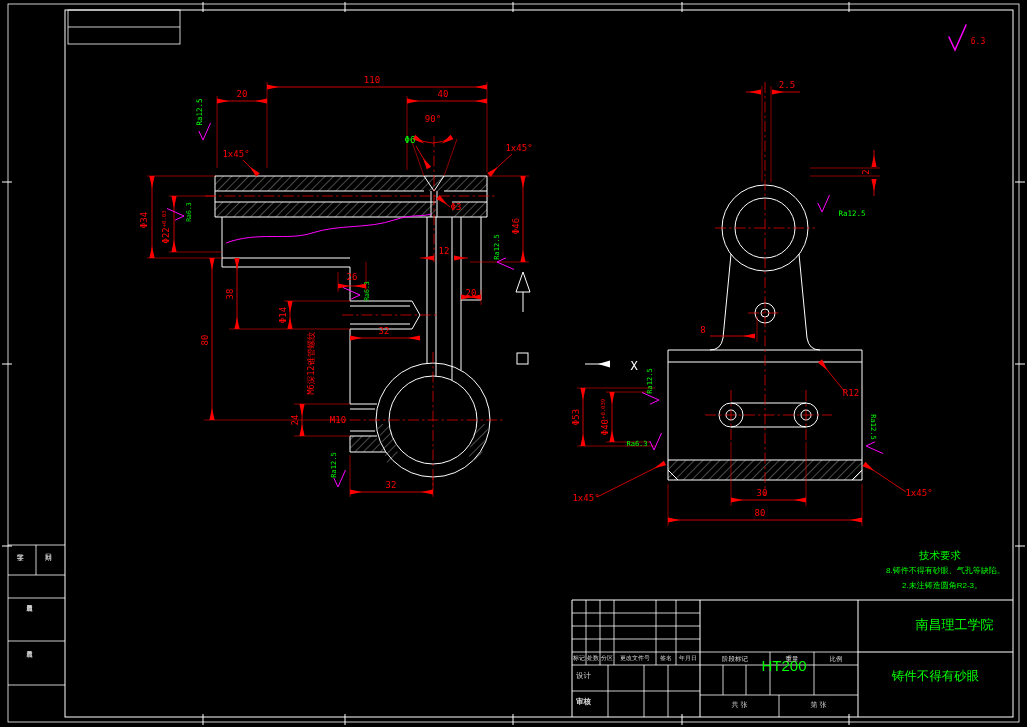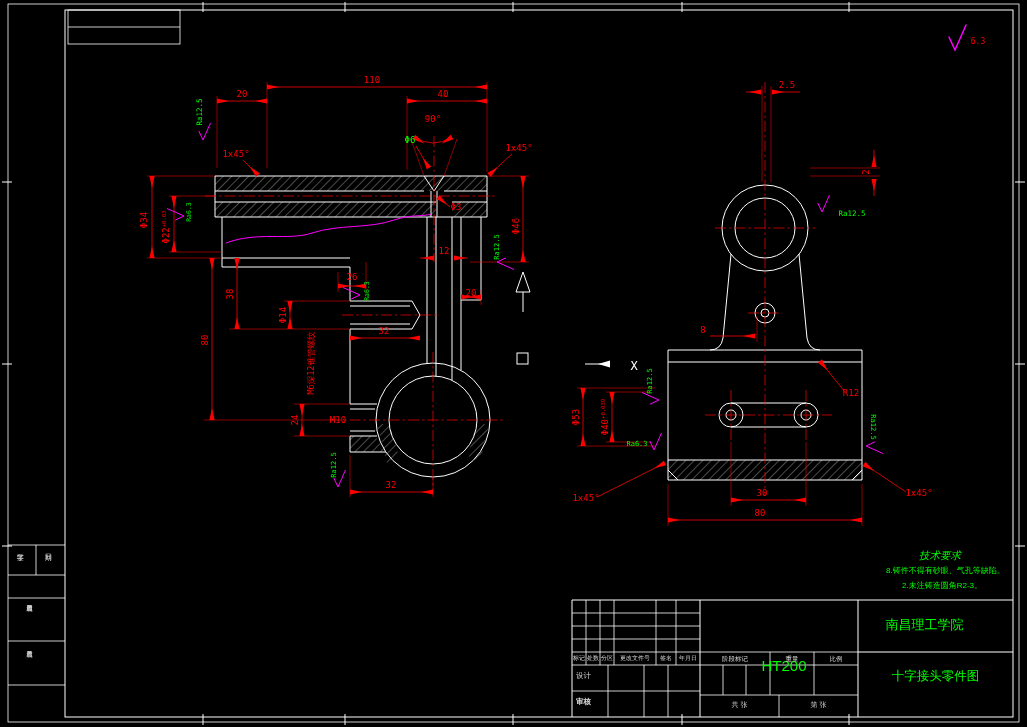--- a/index.html
+++ b/index.html
@@ -222,27 +222,27 @@
         <text x="871" y="427" fill="#00ff00" font-size="7" text-anchor="middle" transform="rotate(90 871 427)">Ra12.5</text>
         <text x="762" y="496" fill="#ff0000" font-size="9" text-anchor="middle">30</text>
         <text x="760" y="516" fill="#ff0000" font-size="9" text-anchor="middle">80</text>
         <text x="586" y="501" fill="#ff0000" font-size="9" text-anchor="middle">1x45°</text>
         <text x="919" y="496" fill="#ff0000" font-size="9" text-anchor="middle">1x45°</text>
         <text x="634" y="370" fill="#ffffff" font-size="12" text-anchor="middle">X</text>
         <text x="978" y="44" fill="#ff0000" font-size="8" text-anchor="middle">6.3</text>
       </g>
 </svg>
 
-<div class="t c" style="left:878px;top:550px;width:124px;font-size:10.5px;font-style:italic;">技术要求</div>
+<div class="t c" style="left:878px;top:550px;width:124px;font-size:10.5px;">技术要求</div>
 <div class="t" style="left:886px;top:567px;font-size:8px;">8.铸件不得有砂眼、气孔等缺陷。</div>
 <div class="t" style="left:892px;top:582px;font-size:8px;margin-left:10px;">2.未注铸造圆角R2-3。</div>
 
 <div class="t c" style="left:710px;top:620px;width:148px;font-size:15px;margin-top:38px;">HT200</div>
-<div class="t c" style="left:858px;top:618px;width:133px;font-size:13px;">南昌理工学院</div>
-<div class="t c" style="left:858px;top:670px;width:155px;font-size:12.5px;">十字接头零件图</div>
+<div class="t c" style="left:888px;top:618px;width:133px;font-size:13px;">南昌理工学院</div>
+<div class="t c" style="left:858px;top:670px;width:155px;font-size:12.5px;">铸件不得有砂眼</div>
 
 <div class="t tw c" style="left:572px;top:655px;width:14px;font-size:6px;">标记</div>
 <div class="t tw c" style="left:586px;top:655px;width:14px;font-size:6px;">处数</div>
 <div class="t tw c" style="left:600px;top:655px;width:14px;font-size:6px;">分区</div>
 <div class="t tw c" style="left:614px;top:655px;width:42px;font-size:6px;">更改文件号</div>
 <div class="t tw c" style="left:656px;top:655px;width:20px;font-size:6px;">签名</div>
 <div class="t tw c" style="left:676px;top:655px;width:24px;font-size:6px;">年月日</div>
 <div class="t tw" style="left:576px;top:672px;font-size:7.5px;">设计</div>
 <div class="t tw" style="left:576px;top:698px;font-size:7.5px;font-weight:bold;">审核</div>
 <div class="t tw c" style="left:700px;top:655px;width:70px;font-size:6.5px;">阶段标记</div>

